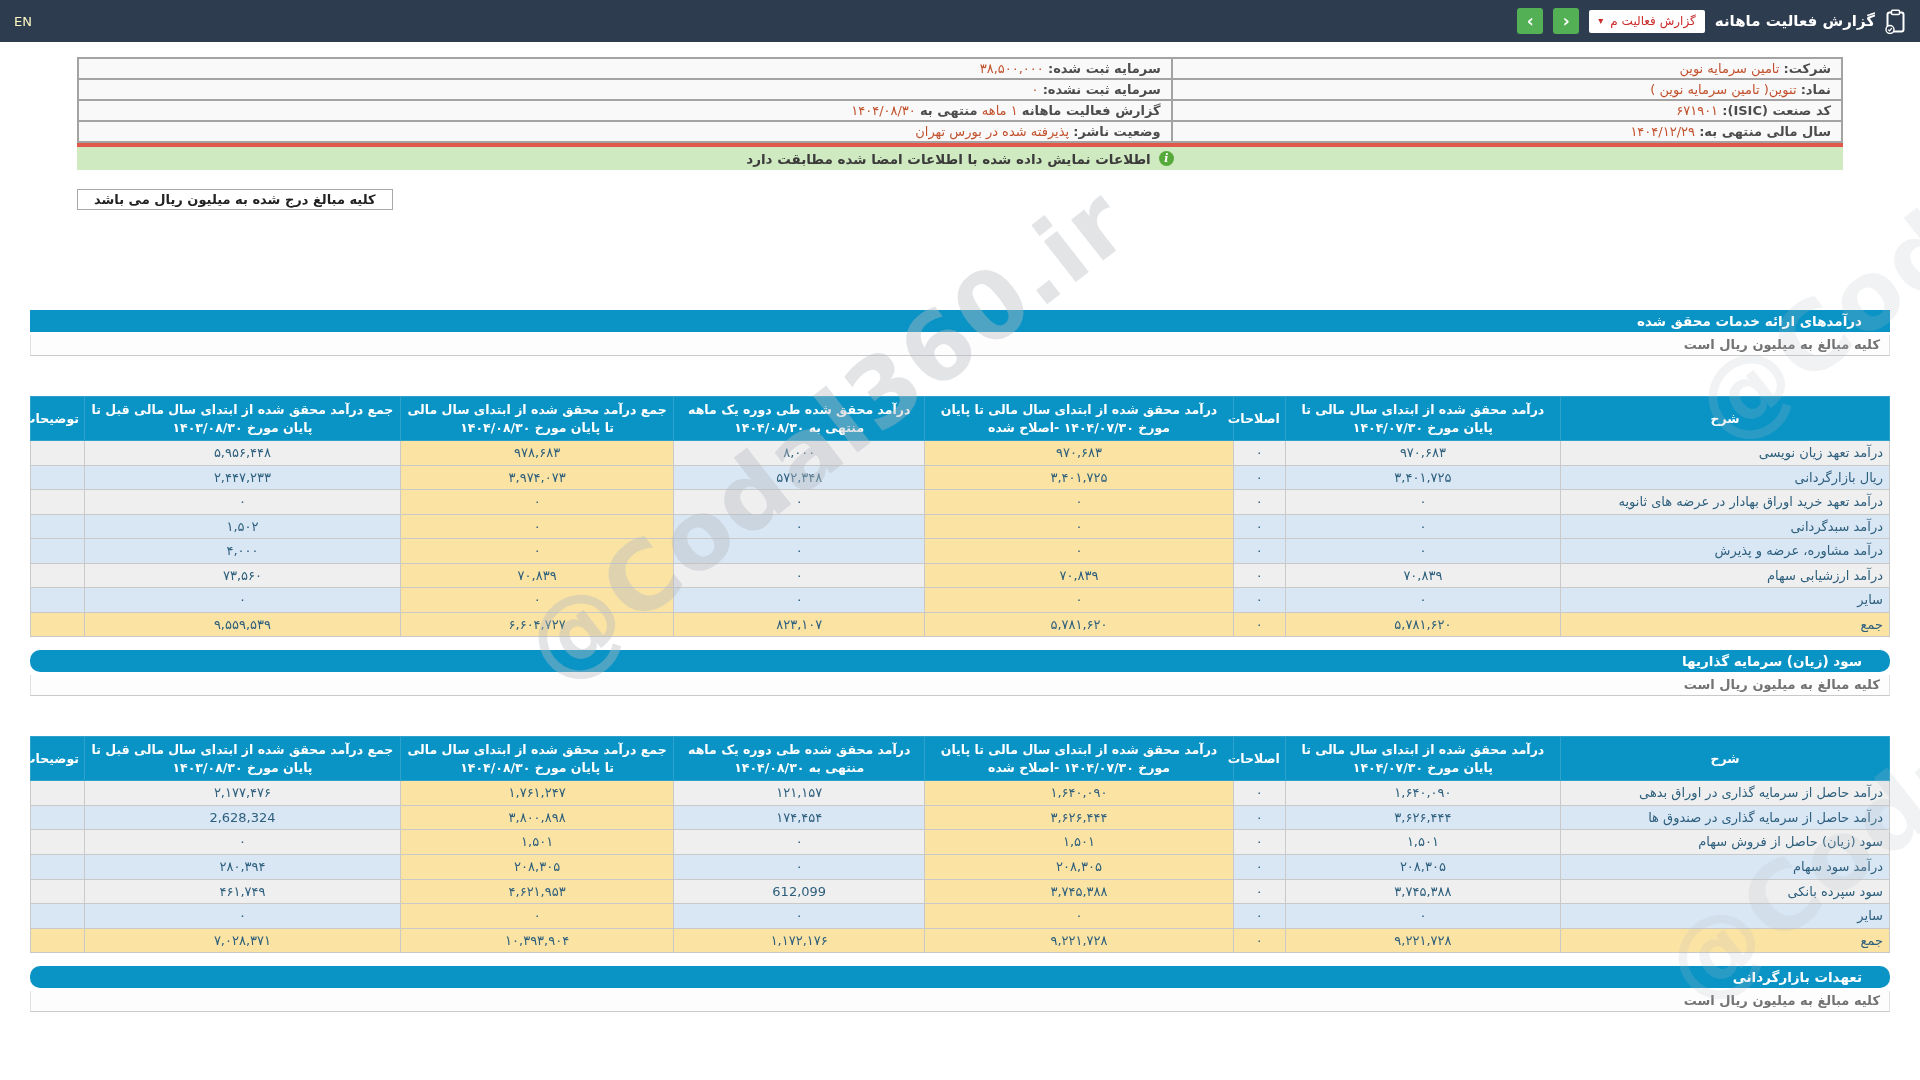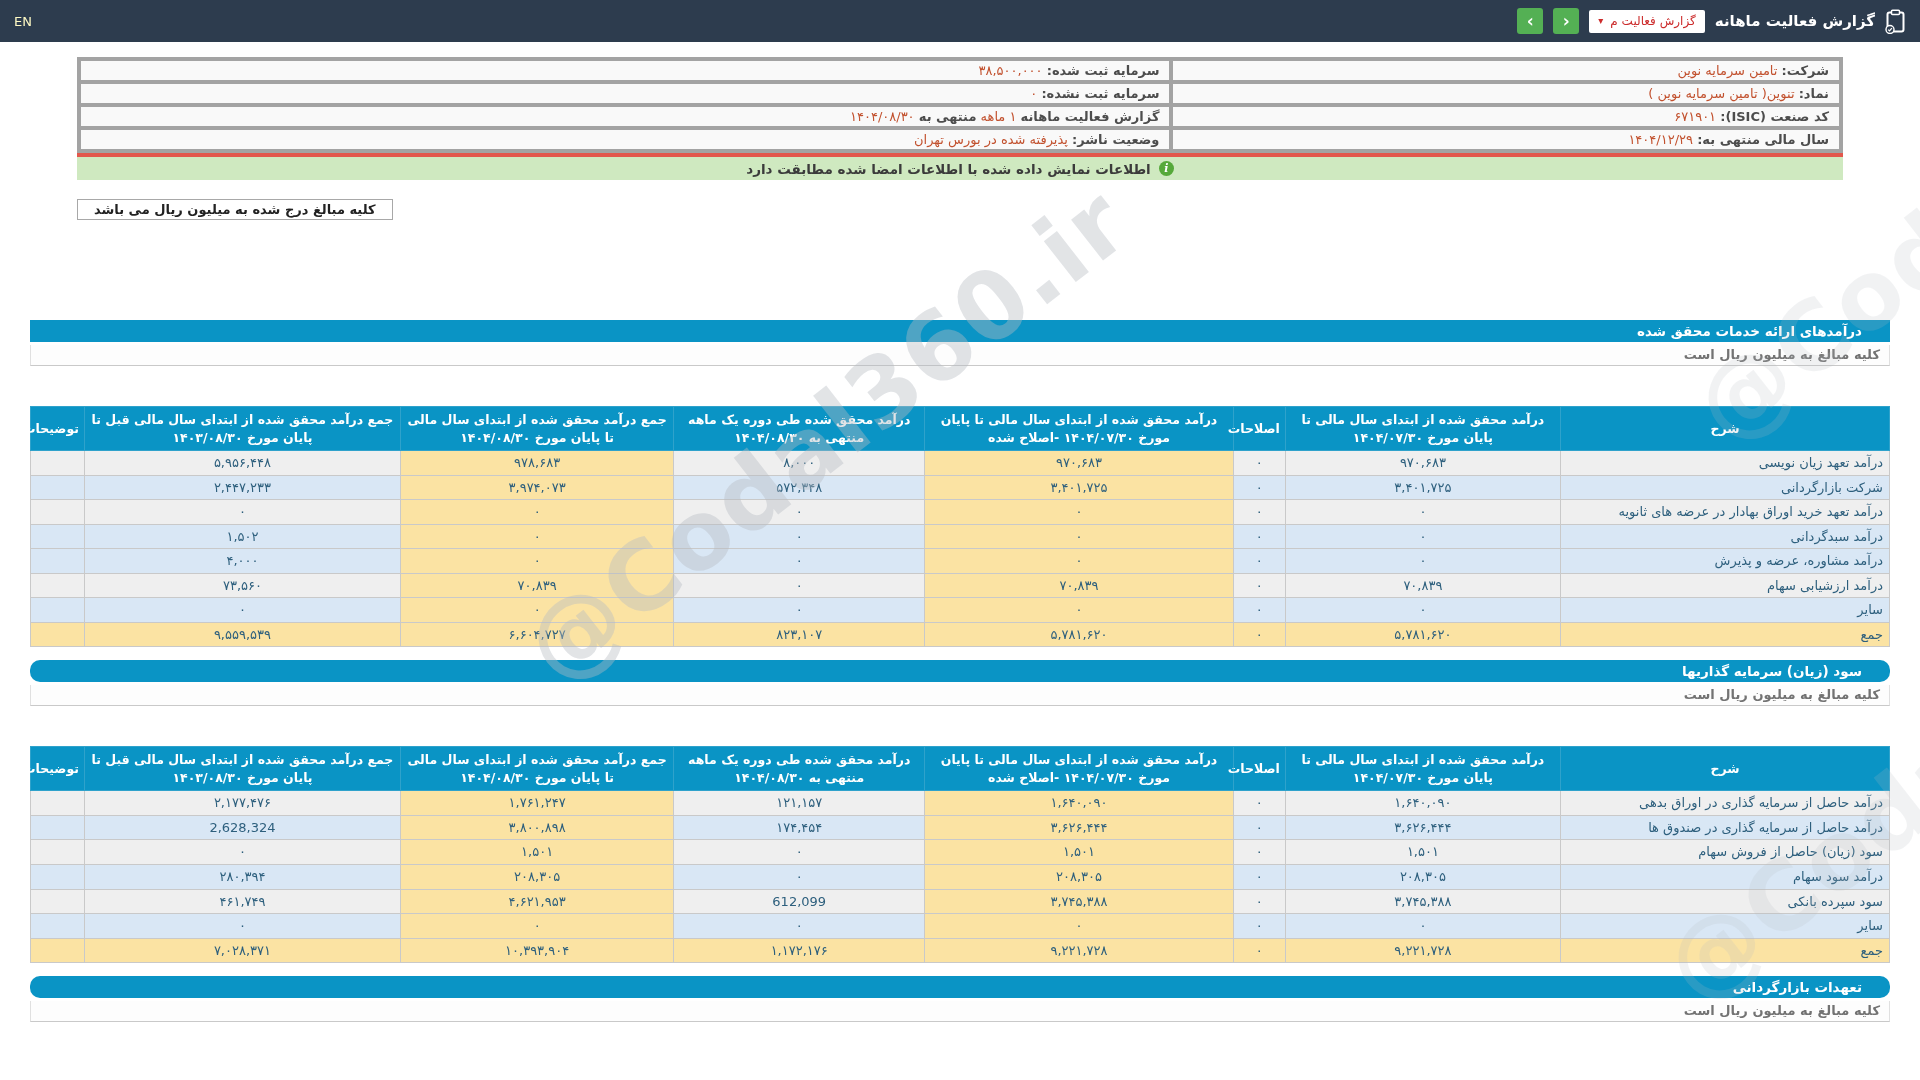--- a/index.html
+++ b/index.html
@@ -28,21 +28,21 @@
     color:#fff; display:flex; align-items:center; justify-content:center;
     font-size:17px; font-weight:bold; cursor:pointer; line-height:1;
   }
   .lang { margin-right:auto; color:#fef9c3; font-size:13px; cursor:pointer; }
   .ltr { direction:ltr; unicode-bidi:isolate; }
 
   
   .info-wrap { margin:15px 77px 0; }
   .info-table { width:100%; border-collapse:collapse; background:#f9f9f9; }
   .info-table td {
-    border:4px solid #a3a3a3; padding:1px 10px; font-size:13px;
+    border:2px solid #a3a3a3; padding:1px 10px; font-size:13px;
     text-align:right; height:19px; line-height:17px; white-space:nowrap;
   }
   .ilabel { color:#4d4d4d; font-weight:bold; }
   .ivalue { color:#c2512e; }
   .red-line { height:4px; background:#e2574c; margin:0 77px; }
   .banner {
     margin:0 77px; background:#cfe9c0; height:23px; display:flex;
     align-items:center; justify-content:center; gap:8px;
     font-size:13.5px; font-weight:bold; color:#3b3b3b;
   }
@@ -218,21 +218,21 @@
         <td class="lbl rA">درآمد تعهد زیان نویسی</td>
         <td class="rA">۹۷۰,۶۸۳</td>
         <td class="rA">۰</td>
         <td class="hl">۹۷۰,۶۸۳</td>
         <td class="rA">۸,۰۰۰</td>
         <td class="hl">۹۷۸,۶۸۳</td>
         <td class="rA">۵,۹۵۶,۴۴۸</td>
         <td class="rA"></td>
       </tr>
       <tr>
-        <td class="lbl rB">شرکت بازارگردانی</td>
+        <td class="lbl rB">ریال بازارگردانی</td>
         <td class="rB">۳,۴۰۱,۷۲۵</td>
         <td class="rB">۰</td>
         <td class="hl">۳,۴۰۱,۷۲۵</td>
         <td class="rB">۵۷۲,۳۴۸</td>
         <td class="hl">۳,۹۷۴,۰۷۳</td>
         <td class="rB">۲,۴۴۷,۲۳۳</td>
         <td class="rB"></td>
       </tr>
       <tr>
         <td class="lbl rA">درآمد تعهد خرید اوراق بهادار در عرضه های ثانویه</td>

